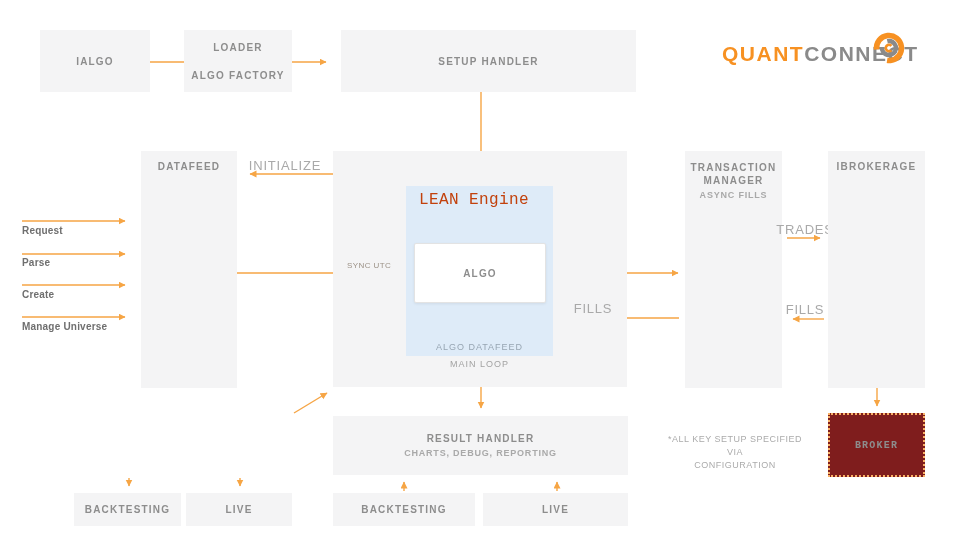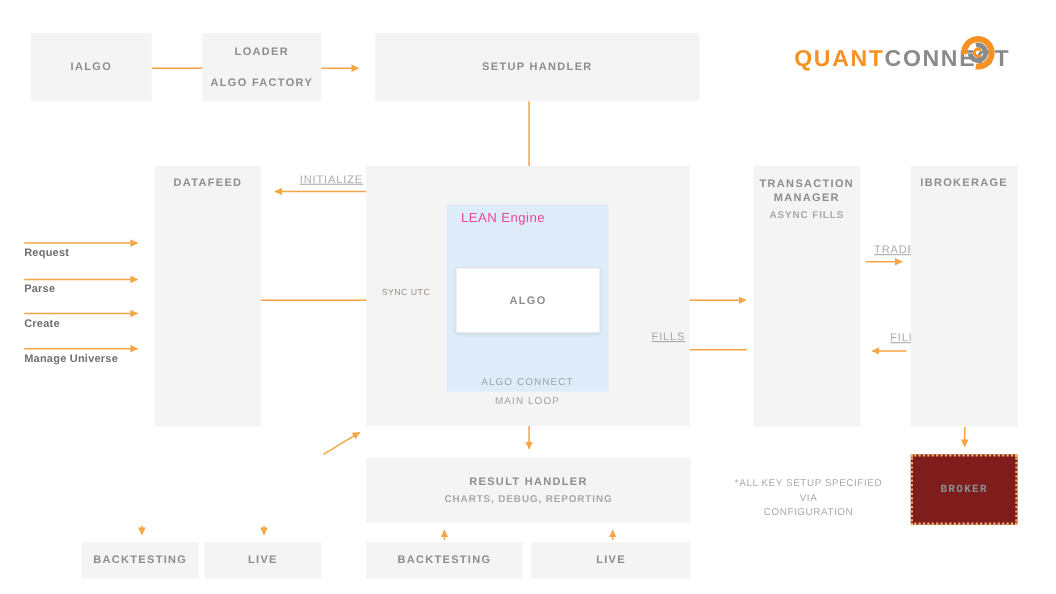--- a/index.html
+++ b/index.html
@@ -10,23 +10,23 @@
     -webkit-font-smoothing:antialiased;
   }
   .box{position:absolute;background:#f4f4f5;box-sizing:border-box;}
   .bluebox{position:absolute;background:#deebf8;box-sizing:border-box;}
   .whitebox{position:absolute;background:#ffffff;border:1px solid #e3e3e3;border-radius:2px;
             box-shadow:0 1px 3px rgba(0,0,0,0.07);box-sizing:border-box;}
   .center{display:flex;align-items:center;justify-content:center;flex-direction:column;}
   .lbl{font-weight:bold;font-size:10px;letter-spacing:1.2px;color:#8d8d8d;text-align:center;line-height:13px;}
   .sub{font-weight:bold;font-size:9px;letter-spacing:0.8px;color:#a9a9a9;text-align:center;line-height:12px;margin-top:2px;}
   .toplbl{position:absolute;left:0;right:0;top:9px;}
-  .float-lbl{position:absolute;font-size:10px;letter-spacing:0.8px;color:#a9a9a9;text-align:right;text-decoration:underline;}
+  .float-lbl{position:absolute;font-size:13px;letter-spacing:0.8px;color:#a9a9a9;text-align:center;}
   .side-lbl{position:absolute;font-size:10px;font-weight:bold;color:#6f6f6f;letter-spacing:0.2px;}
-  .lean-lbl{position:absolute;font-size:12px;color:#ec4899;letter-spacing:0.4px;}
+  .lean-lbl{position:absolute;font-size:16px;color:#c2410c;letter-spacing:0.4px;font-family:Liberation Mono, monospace;}
   .inner-lbl{position:absolute;font-size:9px;letter-spacing:1px;color:#97a5b2;text-align:center;}
   .mainloop-lbl{position:absolute;font-size:9px;letter-spacing:1px;color:#a3a3a3;text-align:center;}
   .sync-lbl{position:absolute;font-size:8px;letter-spacing:0.4px;color:#9b9186;}
   .note{position:absolute;font-size:9px;letter-spacing:0.5px;color:#ababab;text-align:center;line-height:13px;}
   .broker{position:absolute;background:#7f1d1d;border:2px dotted #f8b165;box-sizing:border-box;font-family:Liberation Mono, monospace;}
   .logo-text{position:absolute;font-weight:bold;font-size:21px;letter-spacing:1.5px;white-space:nowrap;}
   .logo-q{color:#f79122;}
   .logo-c{color:#8a8a8a;}
   svg.overlay{position:absolute;left:0;top:0;pointer-events:none;}
 </style>
@@ -58,21 +58,21 @@
       <line x1="877" y1="388" x2="877" y2="406" marker-end="url(#ah)"></line>
       <line x1="294" y1="413" x2="327" y2="393" marker-end="url(#ah)"></line>
       <line x1="129" y1="478" x2="129" y2="486" marker-end="url(#ah)"></line>
       <line x1="240" y1="478" x2="240" y2="486" marker-end="url(#ah)"></line>
       <line x1="404" y1="491" x2="404" y2="482" marker-end="url(#ah)"></line>
       <line x1="557" y1="491" x2="557" y2="482" marker-end="url(#ah)"></line>
       <path d="M342,271 L342,260 Q342,256 346,256 L383,256 Q387,256 387,260 L387,263" stroke-width="1.2" marker-end="url(#ah)"></path>
     </g>
   </svg>
 
-  <div class="box center" style="left:28px;top:30px;width:110px;height:62px;">
+  <div class="box center" style="left:40px;top:30px;width:110px;height:62px;">
     <div class="lbl">IALGO</div>
   </div>
 
   <div class="box" style="left:184px;top:30px;width:108px;height:62px;">
     <div class="lbl" style="position:absolute;left:0;right:0;top:11px;">LOADER</div>
     <div class="lbl" style="position:absolute;left:0;right:0;bottom:10px;">ALGO FACTORY</div>
   </div>
 
   <div class="box center" style="left:341px;top:30px;width:295px;height:62px;">
     <div class="lbl">SETUP HANDLER</div>
@@ -95,21 +95,21 @@
 
   <div class="box" style="left:333px;top:151px;width:294px;height:236px;"></div>
 
   <div class="bluebox" style="left:406px;top:186px;width:147px;height:170px;"></div>
   <div class="lean-lbl" style="left:419px;top:191px;">LEAN Engine</div>
 
   <div class="whitebox center" style="left:414px;top:243px;width:132px;height:60px;">
     <div class="lbl">ALGO</div>
   </div>
 
-  <div class="inner-lbl" style="left:406px;top:342px;width:147px;">ALGO CONNECT</div>
+  <div class="inner-lbl" style="left:406px;top:342px;width:147px;">ALGO DATAFEED</div>
   <div class="mainloop-lbl" style="left:406px;top:359px;width:147px;">MAIN LOOP</div>
 
   <div class="sync-lbl" style="left:347px;top:261px;">SYNC UTC</div>
   <div class="float-lbl" style="left:563px;top:301px;width:60px;">FILLS</div>
 
   <div class="box" style="left:685px;top:151px;width:97px;height:237px;">
     <div style="position:absolute;left:0;right:0;top:10px;">
       <div class="lbl">TRANSACTION</div>
       <div class="lbl">MANAGER</div>
       <div class="sub">ASYNC FILLS</div>

